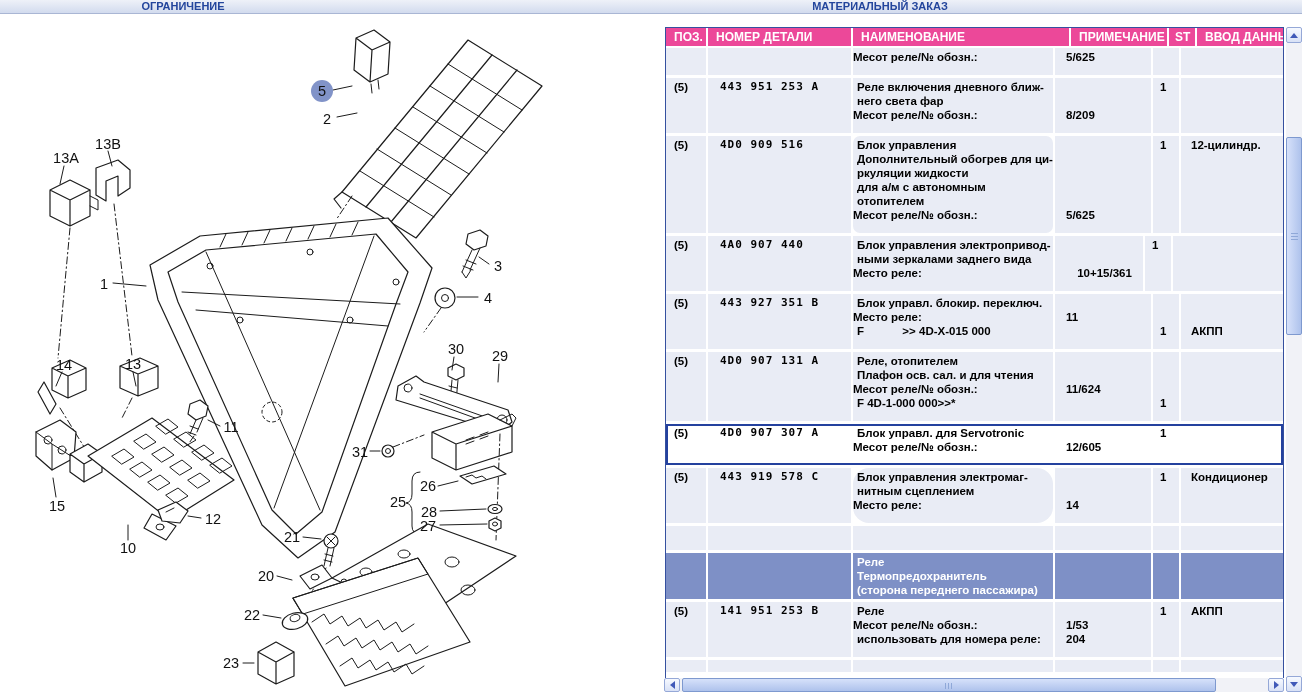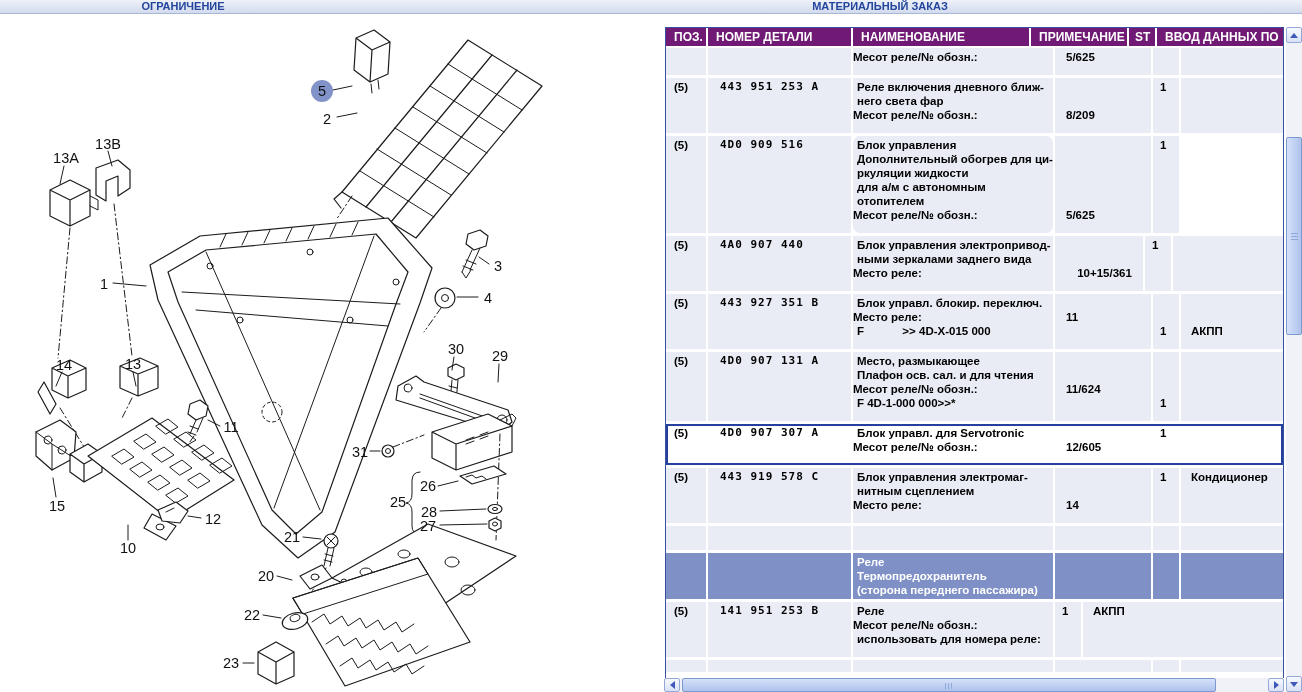--- a/index.html
+++ b/index.html
@@ -15,21 +15,21 @@
   .art{stroke:#1c1c1c;stroke-width:1.2;fill:none;stroke-linejoin:round;stroke-linecap:round;}
   .fw{fill:#fff;}
   .dd{stroke-dasharray:7 3 1.5 3;stroke-width:1;}
   .thin{stroke-width:1;}
   .callout-text{font-family:"Liberation Sans",sans-serif;font-size:14.5px;fill:#111;}
   
   .tablewrap{position:absolute;left:665px;top:27px;width:619px;height:651px;
     background:#fff;border-left:1px solid #35509f;border-right:1px solid #35509f;
     border-top:1px solid #35509f;box-sizing:border-box;overflow:hidden;}
   .thead{display:flex;gap:2px;height:18px;margin-bottom:2px;}
-  .th{background:#701a75;color:#fff;font-size:12px;font-weight:bold;
+  .th{background:#ec4899;color:#fff;font-size:12px;font-weight:bold;
       line-height:18px;padding-left:8px;box-sizing:border-box;white-space:nowrap;overflow:hidden;}
   .trow{display:flex;gap:2px;margin-bottom:3px;}
   .cell{background:#e9ecf5;box-sizing:border-box;padding-top:2px;padding-bottom:11px;}
   .trow.grp .cell{background:#7e90c6;padding-bottom:2px;}
   .trow.grp .ln{color:#fff;}
   .trow.sel{outline:2px solid #24419e;outline-offset:-2px;}
   .trow.sel .cell{background:#fff;}
   .ln{height:14px;line-height:14px;font-size:11.5px;font-weight:bold;color:#000;
       white-space:pre;overflow:visible;}
   .ln.r{text-align:left;padding-right:6px;}
@@ -216,21 +216,21 @@
         <text x="266" y="561" text-anchor="middle" class="callout-text">20</text>
         <text x="252" y="600" text-anchor="middle" class="callout-text">22</text>
         <text x="231" y="648" text-anchor="middle" class="callout-text">23</text>
       </g>
   </svg>
 
   <div class="tablewrap">
     <div class="thead" id="thead">
         <div class="th" style="width: 40px; flex: 0 0 auto;">ПОЗ.</div>
         <div class="th" style="width: 143px; flex: 0 0 auto;">НОМЕР ДЕТАЛИ</div>
-        <div class="th" style="width: 176px; flex: 0 0 auto;">НАИМЕНОВАНИЕ</div>
+        <div class="th" style="width: 216px; flex: 0 0 auto;">НАИМЕНОВАНИЕ</div>
         <div class="th" style="width: 96px; flex: 0 0 auto;">ПРИМЕЧАНИЕ</div>
         <div class="th" style="width: 26px; flex: 0 0 auto; padding-left: 6px;">ST</div>
         <div class="th" style="flex: 1 1 0%;">ВВОД ДАННЫХ ПО</div>
       </div>
     <div id="rows">
         <div class="trow">
           <div class="cell c-pos" style="width: 40px; flex: 0 0 auto;"></div>
           <div class="cell c-num" style="width: 143px; flex: 0 0 auto;"></div>
           <div class="cell c-name" style="width: 200px; flex: 0 0 auto;">
             <div class="ln r">Месот реле/№ обозн.:</div>
@@ -282,20 +282,23 @@
             <div class="ln">&nbsp;</div>
             <div class="ln">&nbsp;</div>
             <div class="ln">&nbsp;</div>
             <div class="ln">&nbsp;</div>
             <div class="ln">&nbsp;</div>
             <div class="ln">5/625</div>
           </div>
           <div class="cell c-st" style="width: 26px; flex: 0 0 auto;">
             <div class="ln">1</div>
           </div>
+          <div class="cell c-extra" style="flex: 1 1 0%;">
+            <div class="ln">12-цилиндр.</div>
+          </div>
         </div>
         <div class="trow">
           <div class="cell c-pos" style="width: 40px; flex: 0 0 auto;">
             <div class="ln">(5)</div>
           </div>
           <div class="cell c-num" style="width: 143px; flex: 0 0 auto;">
             <div class="ln">4A0 907 440</div>
           </div>
           <div class="cell c-name" style="width: 200px; flex: 0 0 auto;">
             <div class="ln">Блок управления электропривод-</div>
@@ -341,21 +344,21 @@
           </div>
         </div>
         <div class="trow">
           <div class="cell c-pos" style="width: 40px; flex: 0 0 auto;">
             <div class="ln">(5)</div>
           </div>
           <div class="cell c-num" style="width: 143px; flex: 0 0 auto;">
             <div class="ln">4D0 907 131 A</div>
           </div>
           <div class="cell c-name" style="width: 200px; flex: 0 0 auto;">
-            <div class="ln">Место, размыкающее</div>
+            <div class="ln">Реле, отопителем</div>
             <div class="ln">Плафон осв. сал. и для чтения</div>
             <div class="ln r">Месот реле/№ обозн.:</div>
             <div class="ln">F 4D-1-000 000&gt;&gt;*</div>
           </div>
           <div class="cell c-note" style="width: 96px; flex: 0 0 auto;">
             <div class="ln">&nbsp;</div>
             <div class="ln">&nbsp;</div>
             <div class="ln">11/624</div>
             <div class="ln">&nbsp;</div>
           </div>
@@ -387,21 +390,21 @@
           </div>
           <div class="cell c-extra" style="flex: 1 1 0%;"></div>
         </div>
         <div class="trow">
           <div class="cell c-pos" style="width: 40px; flex: 0 0 auto;">
             <div class="ln">(5)</div>
           </div>
           <div class="cell c-num" style="width: 143px; flex: 0 0 auto;">
             <div class="ln">443 919 578 C</div>
           </div>
-          <div class="cell c-name" style="width: 200px; flex: 0 0 auto;">
+          <div class="cell c-name" style="width: 200px; flex: 0 0 auto; border-radius: 16px;">
             <div class="ln">Блок управления электромаг-</div>
             <div class="ln">нитным сцеплением</div>
             <div class="ln r">Место реле:</div>
           </div>
           <div class="cell c-note" style="width: 96px; flex: 0 0 auto;">
             <div class="ln">&nbsp;</div>
             <div class="ln">&nbsp;</div>
             <div class="ln">14</div>
           </div>
           <div class="cell c-st" style="width: 26px; flex: 0 0 auto;">
@@ -436,20 +439,25 @@
             <div class="ln">(5)</div>
           </div>
           <div class="cell c-num" style="width: 143px; flex: 0 0 auto;">
             <div class="ln">141 951 253 B</div>
           </div>
           <div class="cell c-name" style="width: 200px; flex: 0 0 auto;">
             <div class="ln">Реле</div>
             <div class="ln r">Месот реле/№ обозн.:</div>
             <div class="ln">использовать для номера реле:</div>
           </div>
+          <div class="cell c-note" style="width: 96px; flex: 0 0 auto;">
+            <div class="ln">&nbsp;</div>
+            <div class="ln">1/53</div>
+            <div class="ln">204</div>
+          </div>
           <div class="cell c-st" style="width: 26px; flex: 0 0 auto;">
             <div class="ln">1</div>
           </div>
           <div class="cell c-extra" style="flex: 1 1 0%;">
             <div class="ln">АКПП</div>
           </div>
         </div>
         <div class="trow">
           <div class="cell c-pos" style="width: 40px; flex: 0 0 auto; height: 12px; padding: 0px;"></div>
           <div class="cell c-num" style="width: 143px; flex: 0 0 auto; height: 12px; padding: 0px;"></div>

